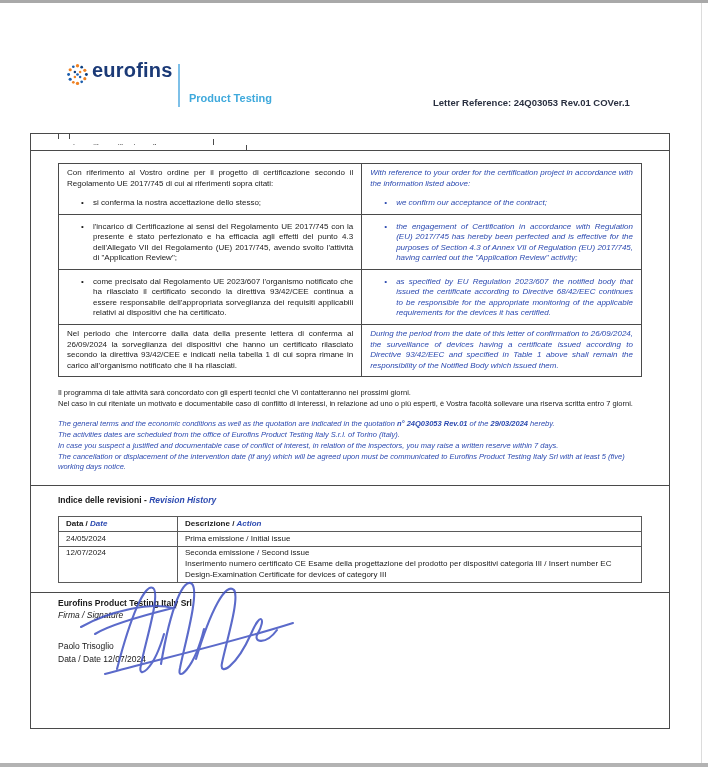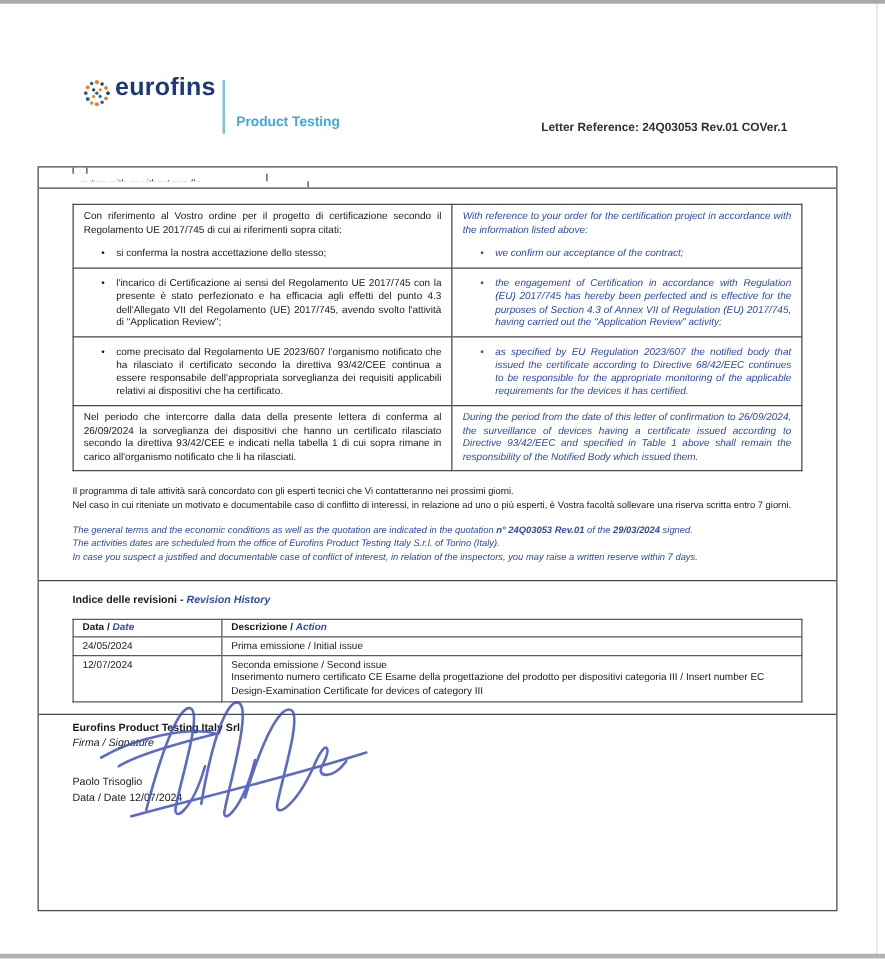--- a/index.html
+++ b/index.html
@@ -159,23 +159,24 @@
       </tr>
     </tbody>
       </table>
 
     <div class="notes-it">
       <div>Il programma di tale attività sarà concordato con gli esperti tecnici che Vi contatteranno nei prossimi giorni.</div>
       <div>Nel caso in cui riteniate un motivato e documentabile caso di conflitto di interessi, in relazione ad uno o più esperti, è Vostra facoltà sollevare una riserva scritta entro 7 giorni.</div>
     </div>
 
     <div class="notes-en">
-      <div><span>The general terms and the economic conditions as well as the quotation are indicated in the quotation </span><b>n° 24Q03053 Rev.01</b><span> of the </span><b>29/03/2024</b><span> signed.</span></div>
+      <div><span>The general terms and the economic conditions as well as the quotation are indicated in the quotation </span><b>n° 24Q03053 Rev.01</b><span> of the </span><b>29/03/2024</b><span> hereby.</span></div>
       <div>The activities dates are scheduled from the office of Eurofins Product Testing Italy S.r.l. of Torino (Italy).</div>
       <div>In case you suspect a justified and documentable case of conflict of interest, in relation of the inspectors, you may raise a written reserve within 7 days.</div>
+      <div>The cancellation or displacement of the intervention date (if any) which will be agreed upon must be communicated to Eurofins Product Testing Italy Srl with at least 5 (five) working days notice.</div>
     </div>
 
     <div class="rev-section">
       <div class="rev-heading">
         <span>Indice delle revisioni -</span>
         <span class="en-i">Revision History</span>
       </div>
       <table class="rev-table">
         <tbody>
             <tr class="hdr">

